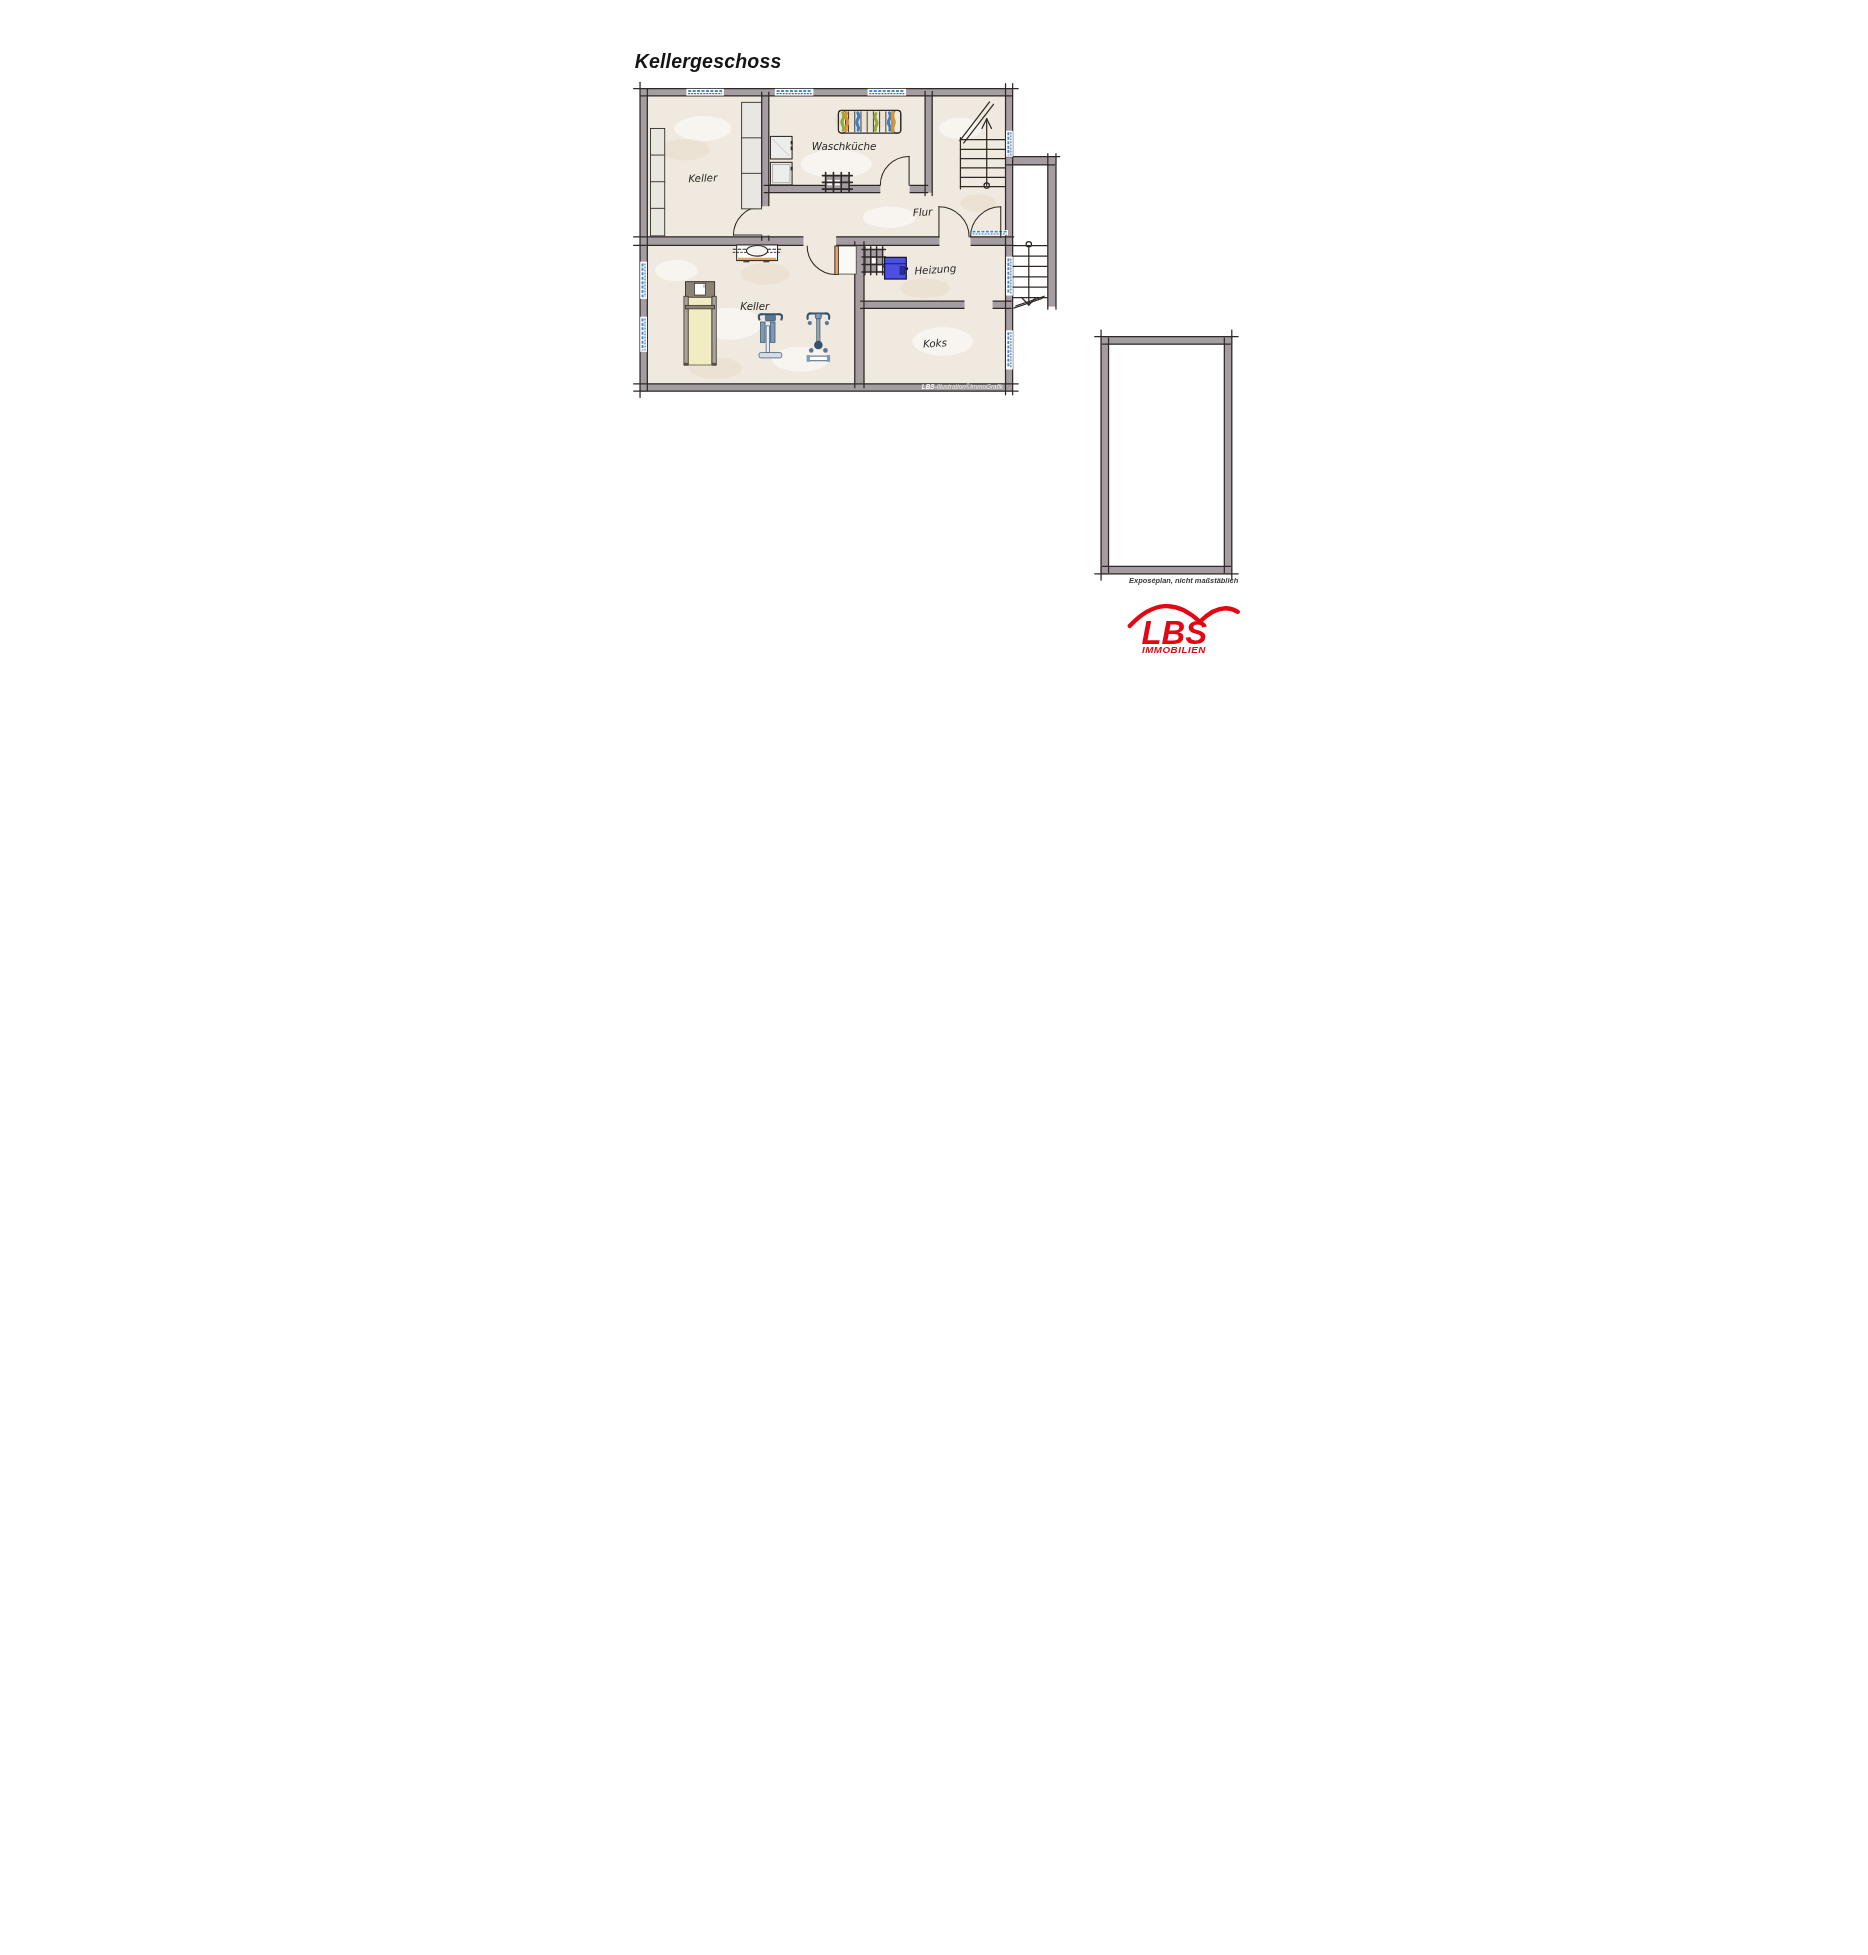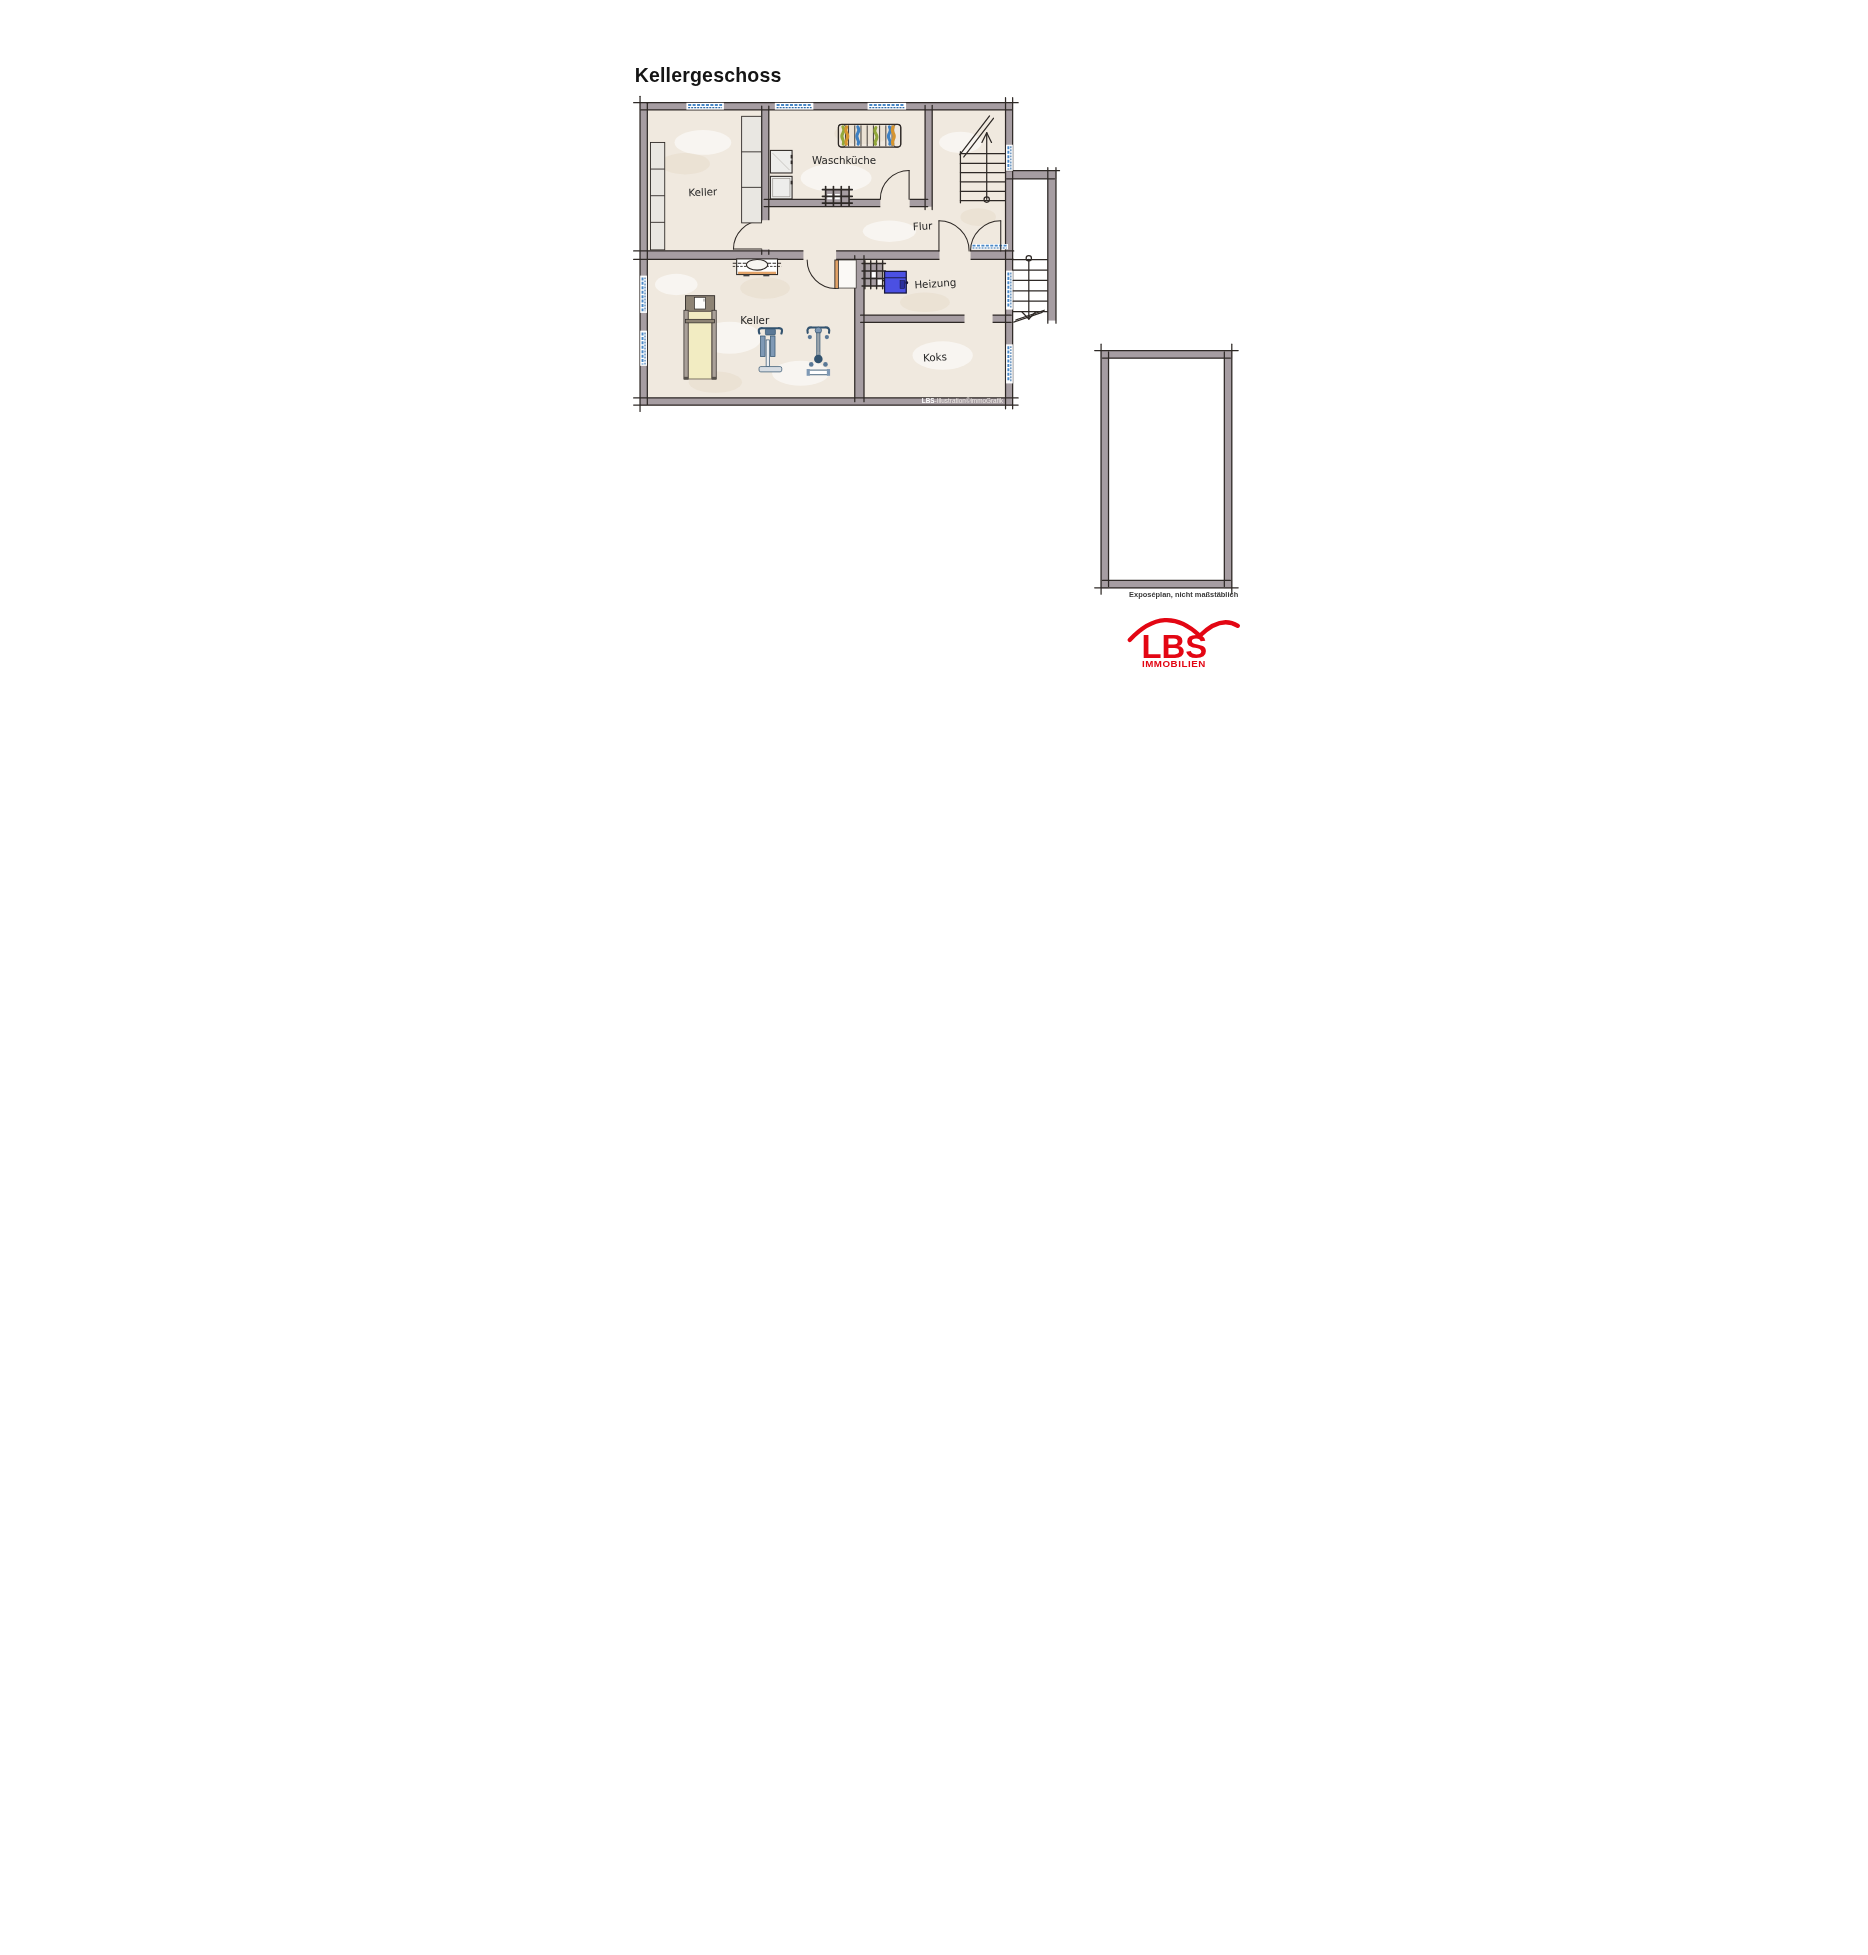--- a/index.html
+++ b/index.html
@@ -1,17 +1,17 @@
 <!DOCTYPE html>
 <html style="font-size:8.5px"><head>
 <meta charset="utf-8">
 <style>
   html,body{margin:0;padding:0;background:#ffffff;}
-  .page{position:relative;width:623px;height:652px;background:#ffffff;margin:18px auto;overflow:hidden;
-        font-family:"Liberation Sans",sans-serif;}
+  .page{position:relative;width:623px;height:652px;background:#ffffff;margin:4px auto;overflow:hidden;
+        font-family:"Liberation Sans",sans-serif;font-style:italic;}
   .page svg{position:absolute;left:0;top:0;display:block;}
   
   .wall{fill:#a69da2;}
   .floor{fill:#f0e9df;}
   .gap{fill:#f0e9df;}
   .oline{stroke:#2e2926;stroke-width:7;stroke-linecap:round;}
   .door{stroke:#2e2926;stroke-width:6;fill:none;stroke-linecap:round;}
   .thin{stroke:#2e2926;stroke-width:5;fill:none;}
   .wwin{fill:#ffffff;}
   .bw1{stroke:#4a89c8;stroke-width:11;stroke-dasharray:17 8;fill:none;}

